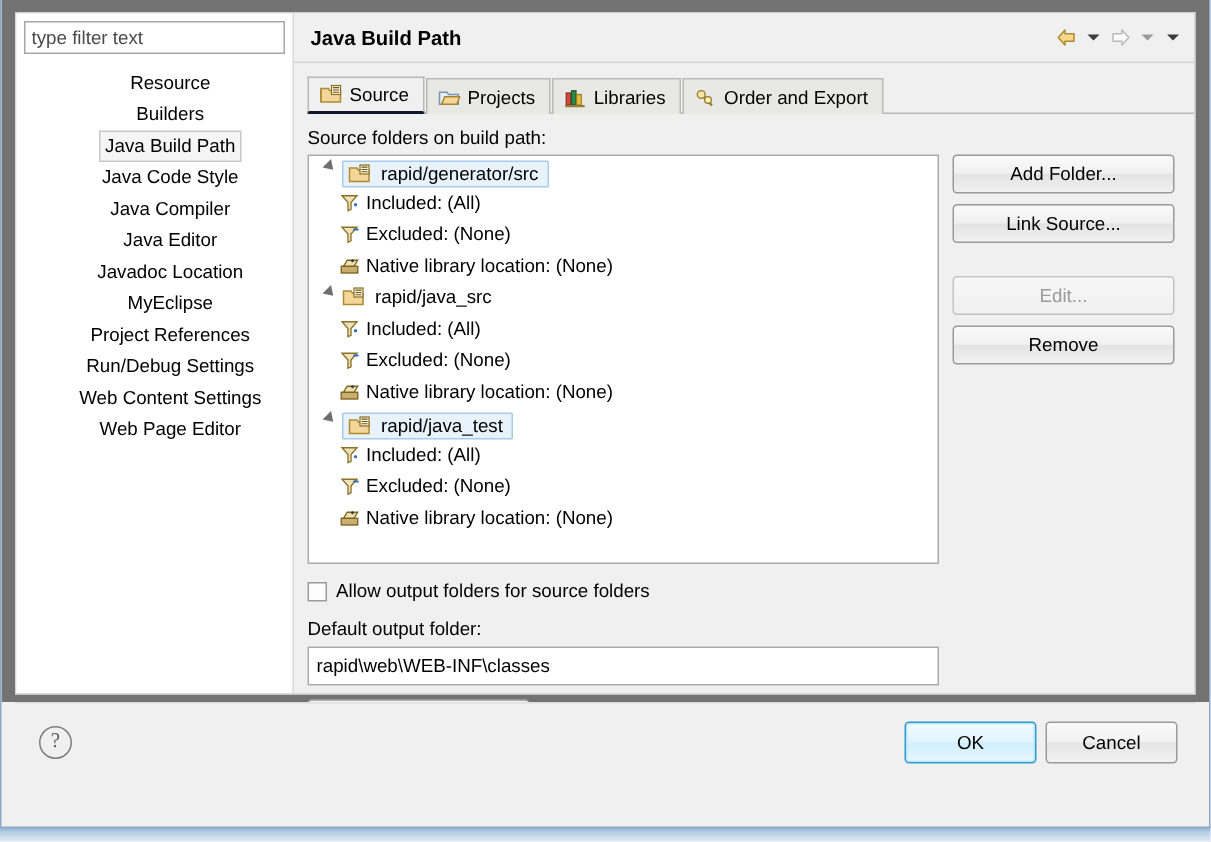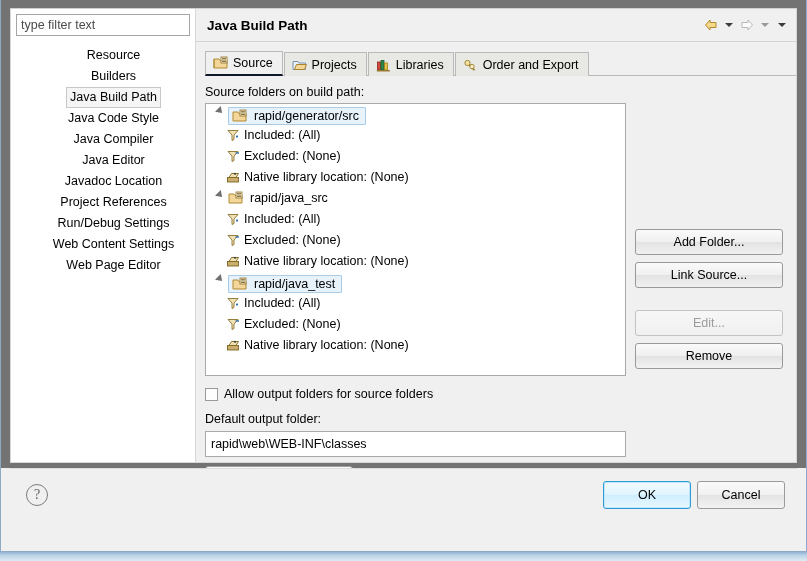--- a/index.html
+++ b/index.html
@@ -285,21 +285,20 @@
     padding: 0 3px;
     line-height: 16px;
   }
   .node-icons { display: flex; align-items: center; gap: 4px; }
 
   #btn-col {
     display: flex;
     flex-direction: column;
     width: 148px;
     padding-top: 0;
-    justify-content: flex-end;
   }
   .btn {
     height: 26px;
     background: linear-gradient(to bottom,#fafafa 0%,#f0f0f0 48%,#e3e3e3 52%,#f1f1f1 100%);
     border: 1px solid #9a9a9a;
     border-radius: 3px;
     font-family: "Liberation Sans", sans-serif;
     font-size: 12.5px;
     color: #000;
     display: flex; align-items: center; justify-content: center;
@@ -399,20 +398,21 @@
       <div id="left-pane">
         <input id="filter-input" type="text" placeholder="type filter text" style="">
         <div id="page-tree">
           <div class="tree-row"><span class="tree-node">Resource</span></div>
           <div class="tree-row"><span class="tree-node">Builders</span></div>
           <div class="tree-row"><span class="tree-node selected">Java Build Path</span></div>
           <div class="tree-row"><span class="tree-node">Java Code Style</span></div>
           <div class="tree-row"><span class="tree-node">Java Compiler</span></div>
           <div class="tree-row"><span class="tree-node">Java Editor</span></div>
           <div class="tree-row"><span class="tree-node">Javadoc Location</span></div>
+          <div class="tree-row"><span class="tree-node">MyEclipse</span></div>
           <div class="tree-row"><span class="tree-node">Project References</span></div>
           <div class="tree-row"><span class="tree-node">Run/Debug Settings</span></div>
           <div class="tree-row"><span class="tree-node">Web Content Settings</span></div>
           <div class="tree-row"><span class="tree-node">Web Page Editor</span></div>
         </div>
       </div>
 
       <div id="right-pane">
 
         <div id="page-header">

